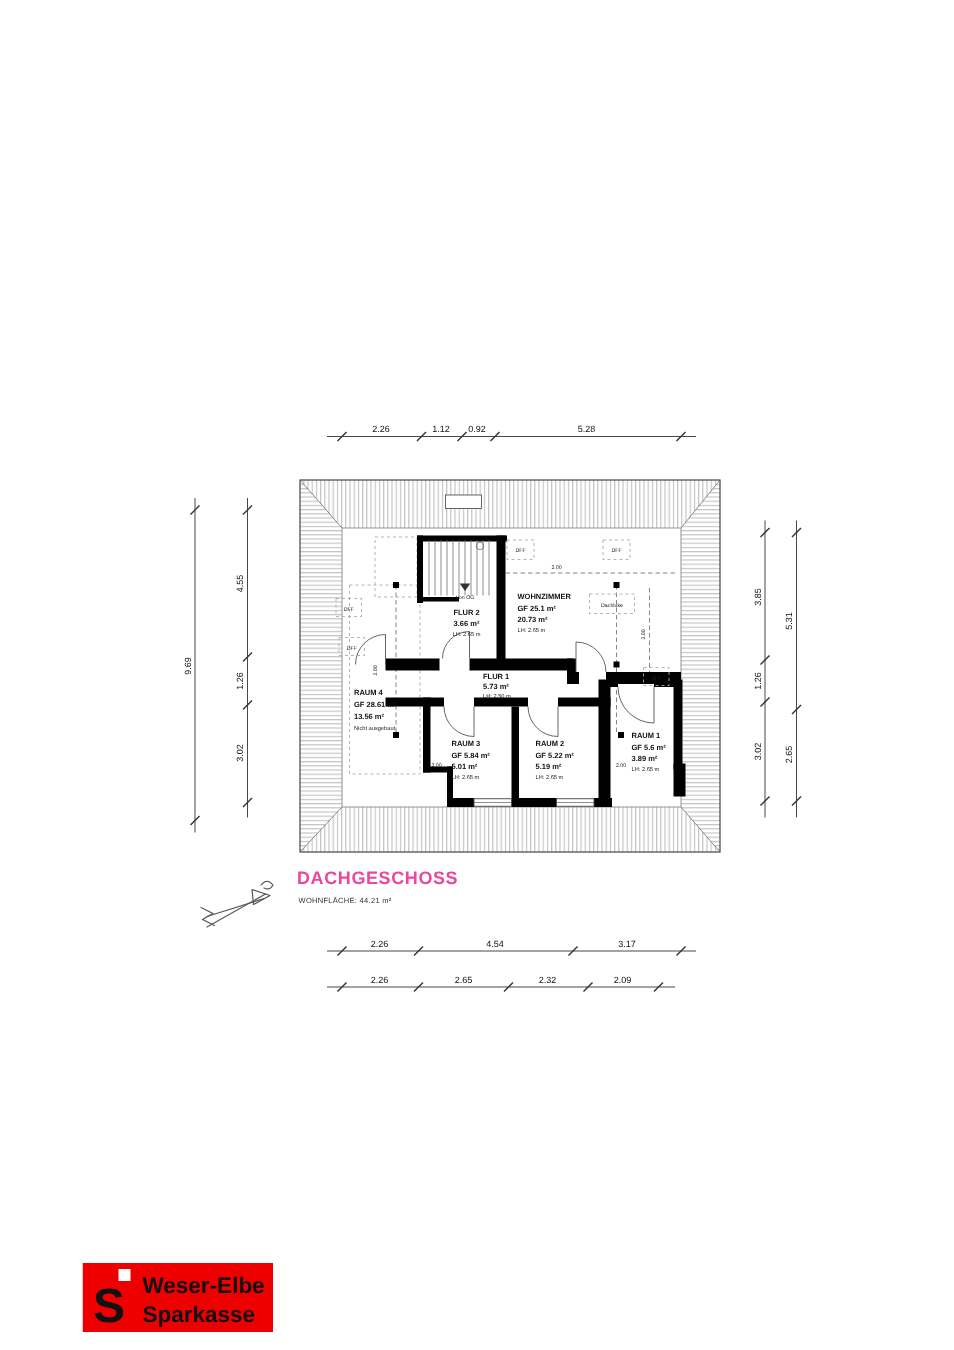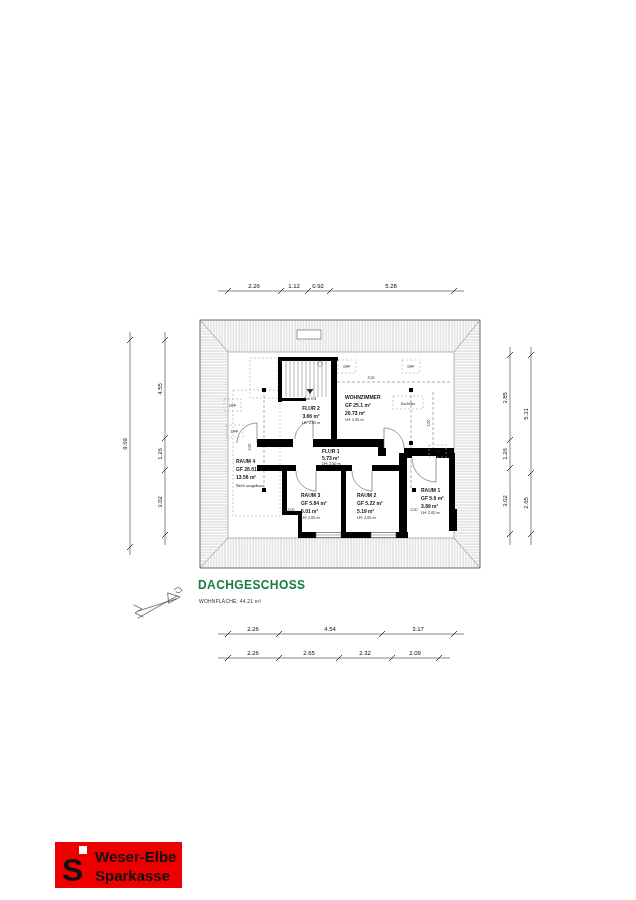--- a/index.html
+++ b/index.html
@@ -2,21 +2,21 @@
 <html><head>
 <meta charset="utf-8">
 <style>
   html,body{margin:0;padding:0;}
   body{
     width:636px;height:900px;position:relative;background:#ffffff;
     font-family:"Liberation Sans",sans-serif;overflow:hidden;
   }
   .abs{position:absolute;}
   #plan-wrap{left:0;top:270px;width:636px;height:410px;}
-  #title{left:198px;top:578px;font-size:12px;font-weight:bold;letter-spacing:.4px;color:#15803d;}
+  #title{left:198px;top:578px;font-size:12px;font-weight:bold;letter-spacing:.4px;color:#ec4899;}
   #subtitle{left:199px;top:598px;font-size:5px;color:#333;letter-spacing:.2px;}
   #logo{left:55px;top:842px;width:127px;height:46px;}
   svg text{fill:#111;}
   .room-name{font-size:5px;font-weight:bold;}
   .room-val{font-size:5px;font-weight:bold;}
   .room-small{font-size:3.8px;font-weight:normal;fill:#222;}
   .tiny{font-size:3.5px;fill:#222;}
   .dim{font-size:6px;fill:#111;}
   .wall{fill:#000;stroke:none;}
   .post{fill:#000;}

